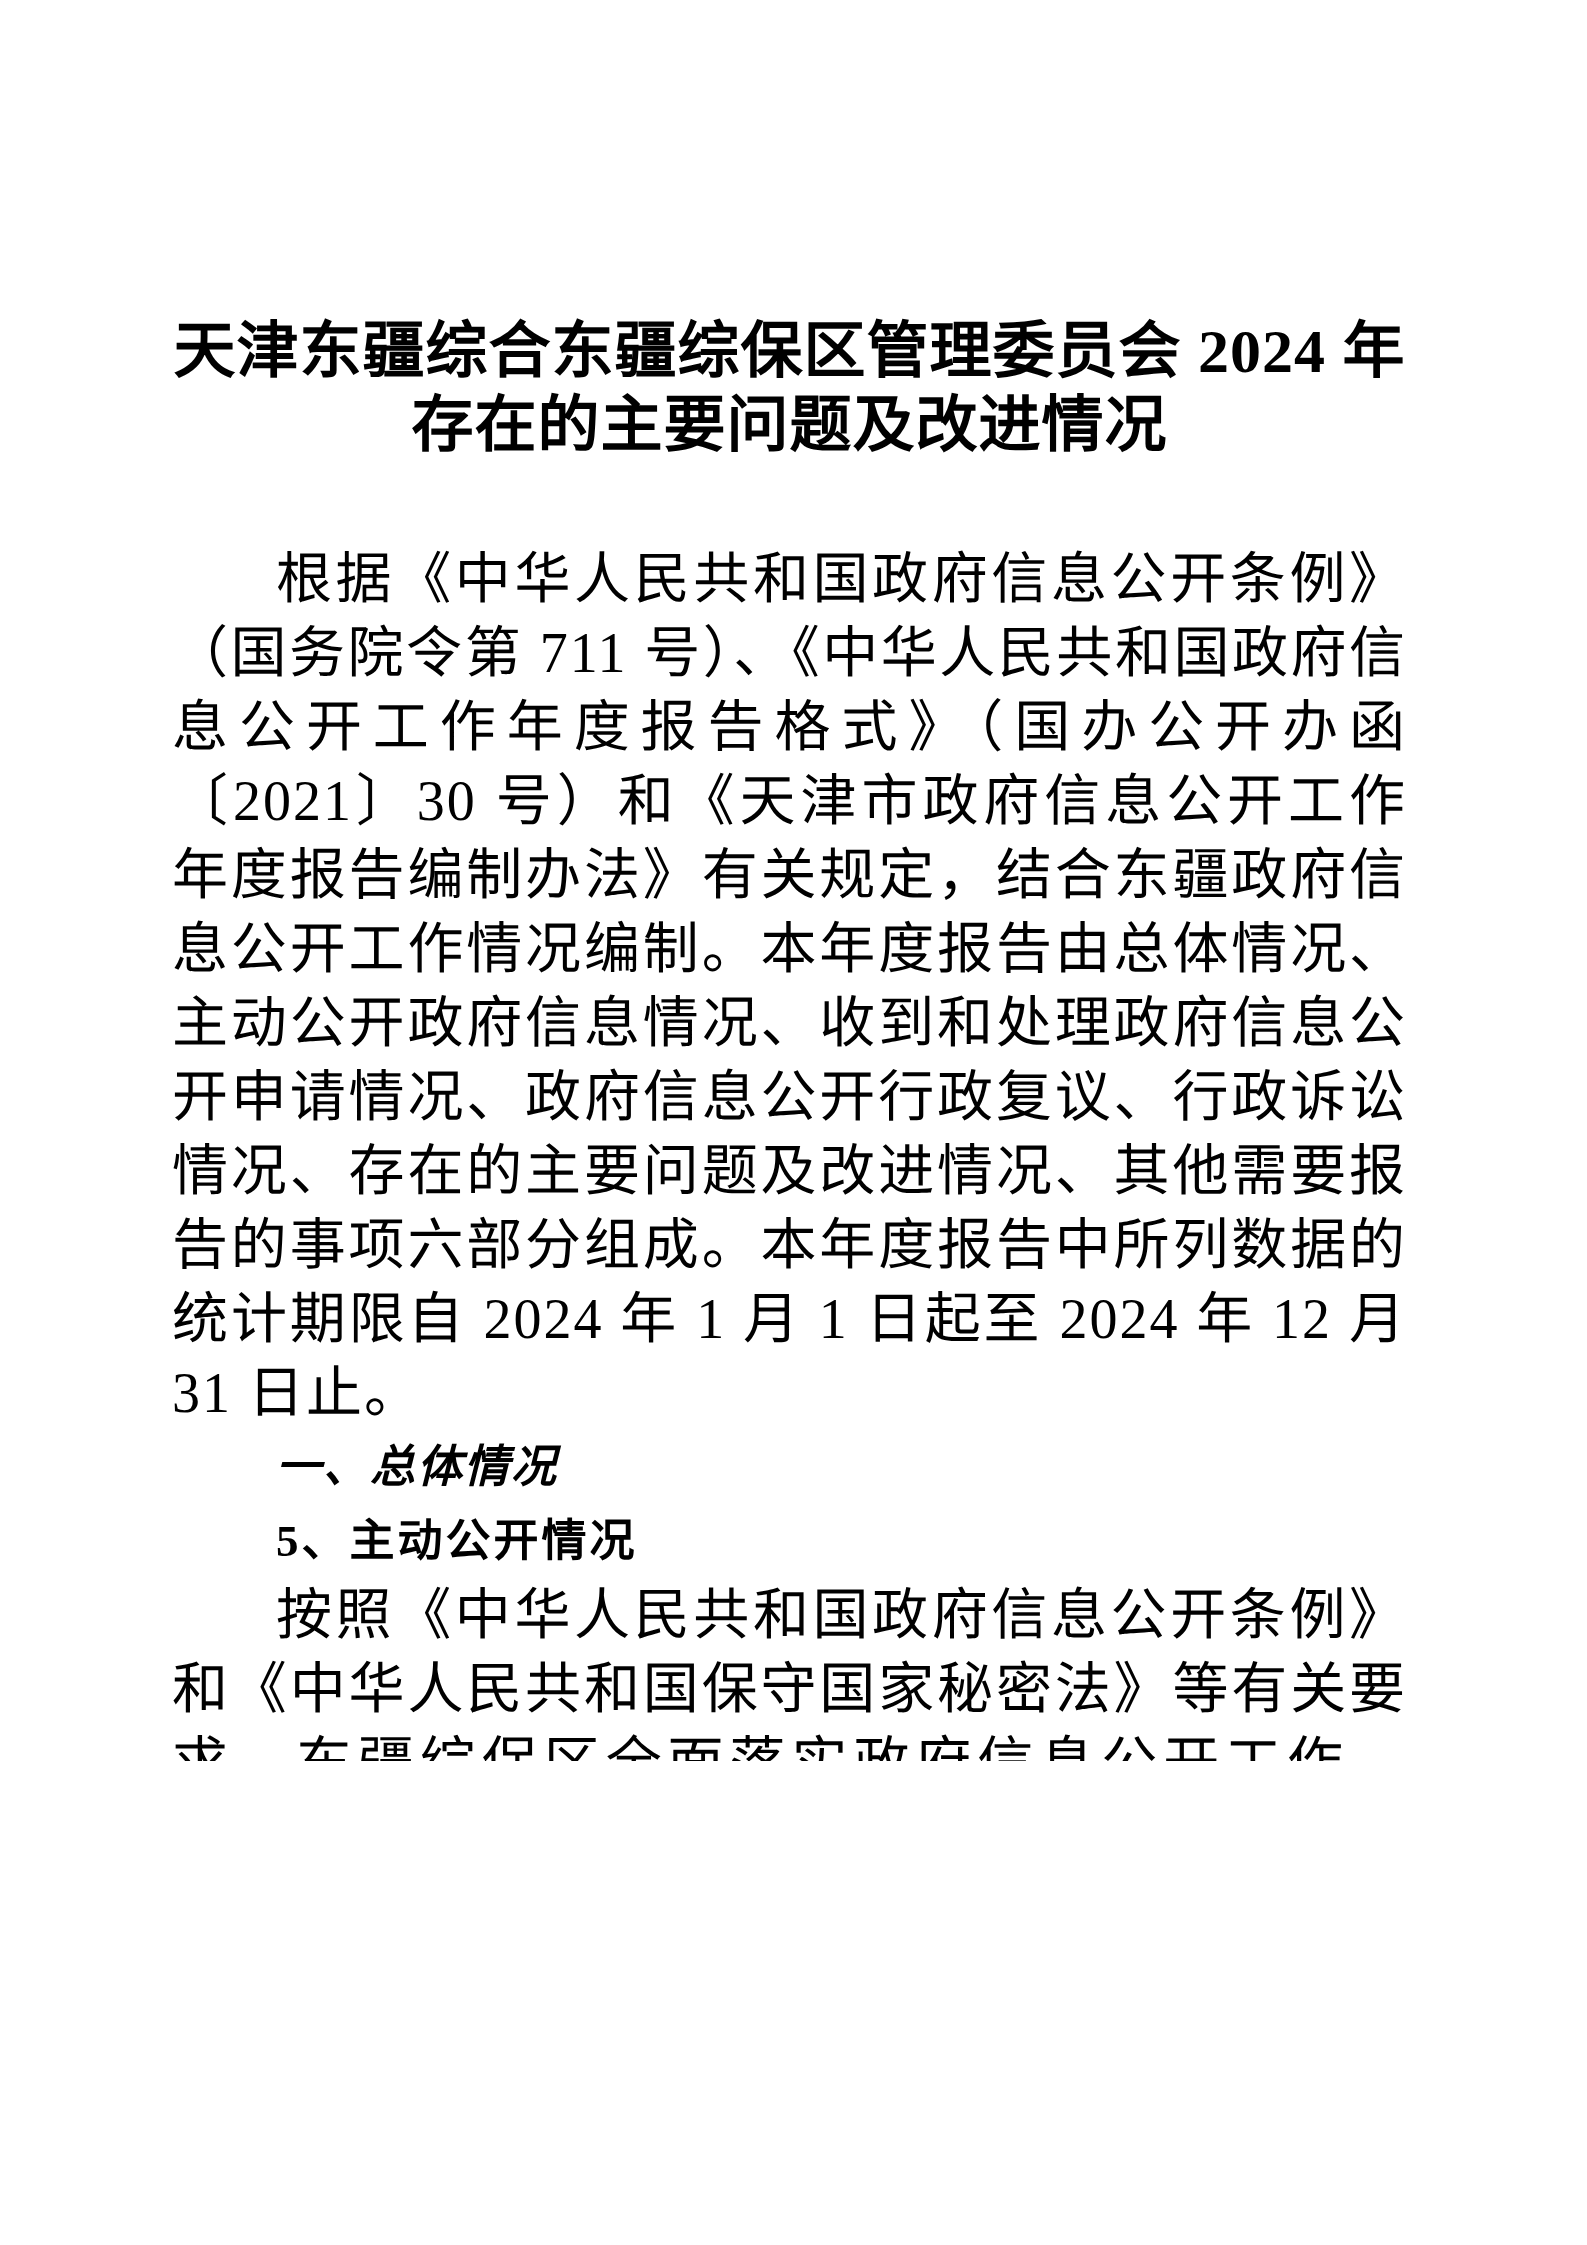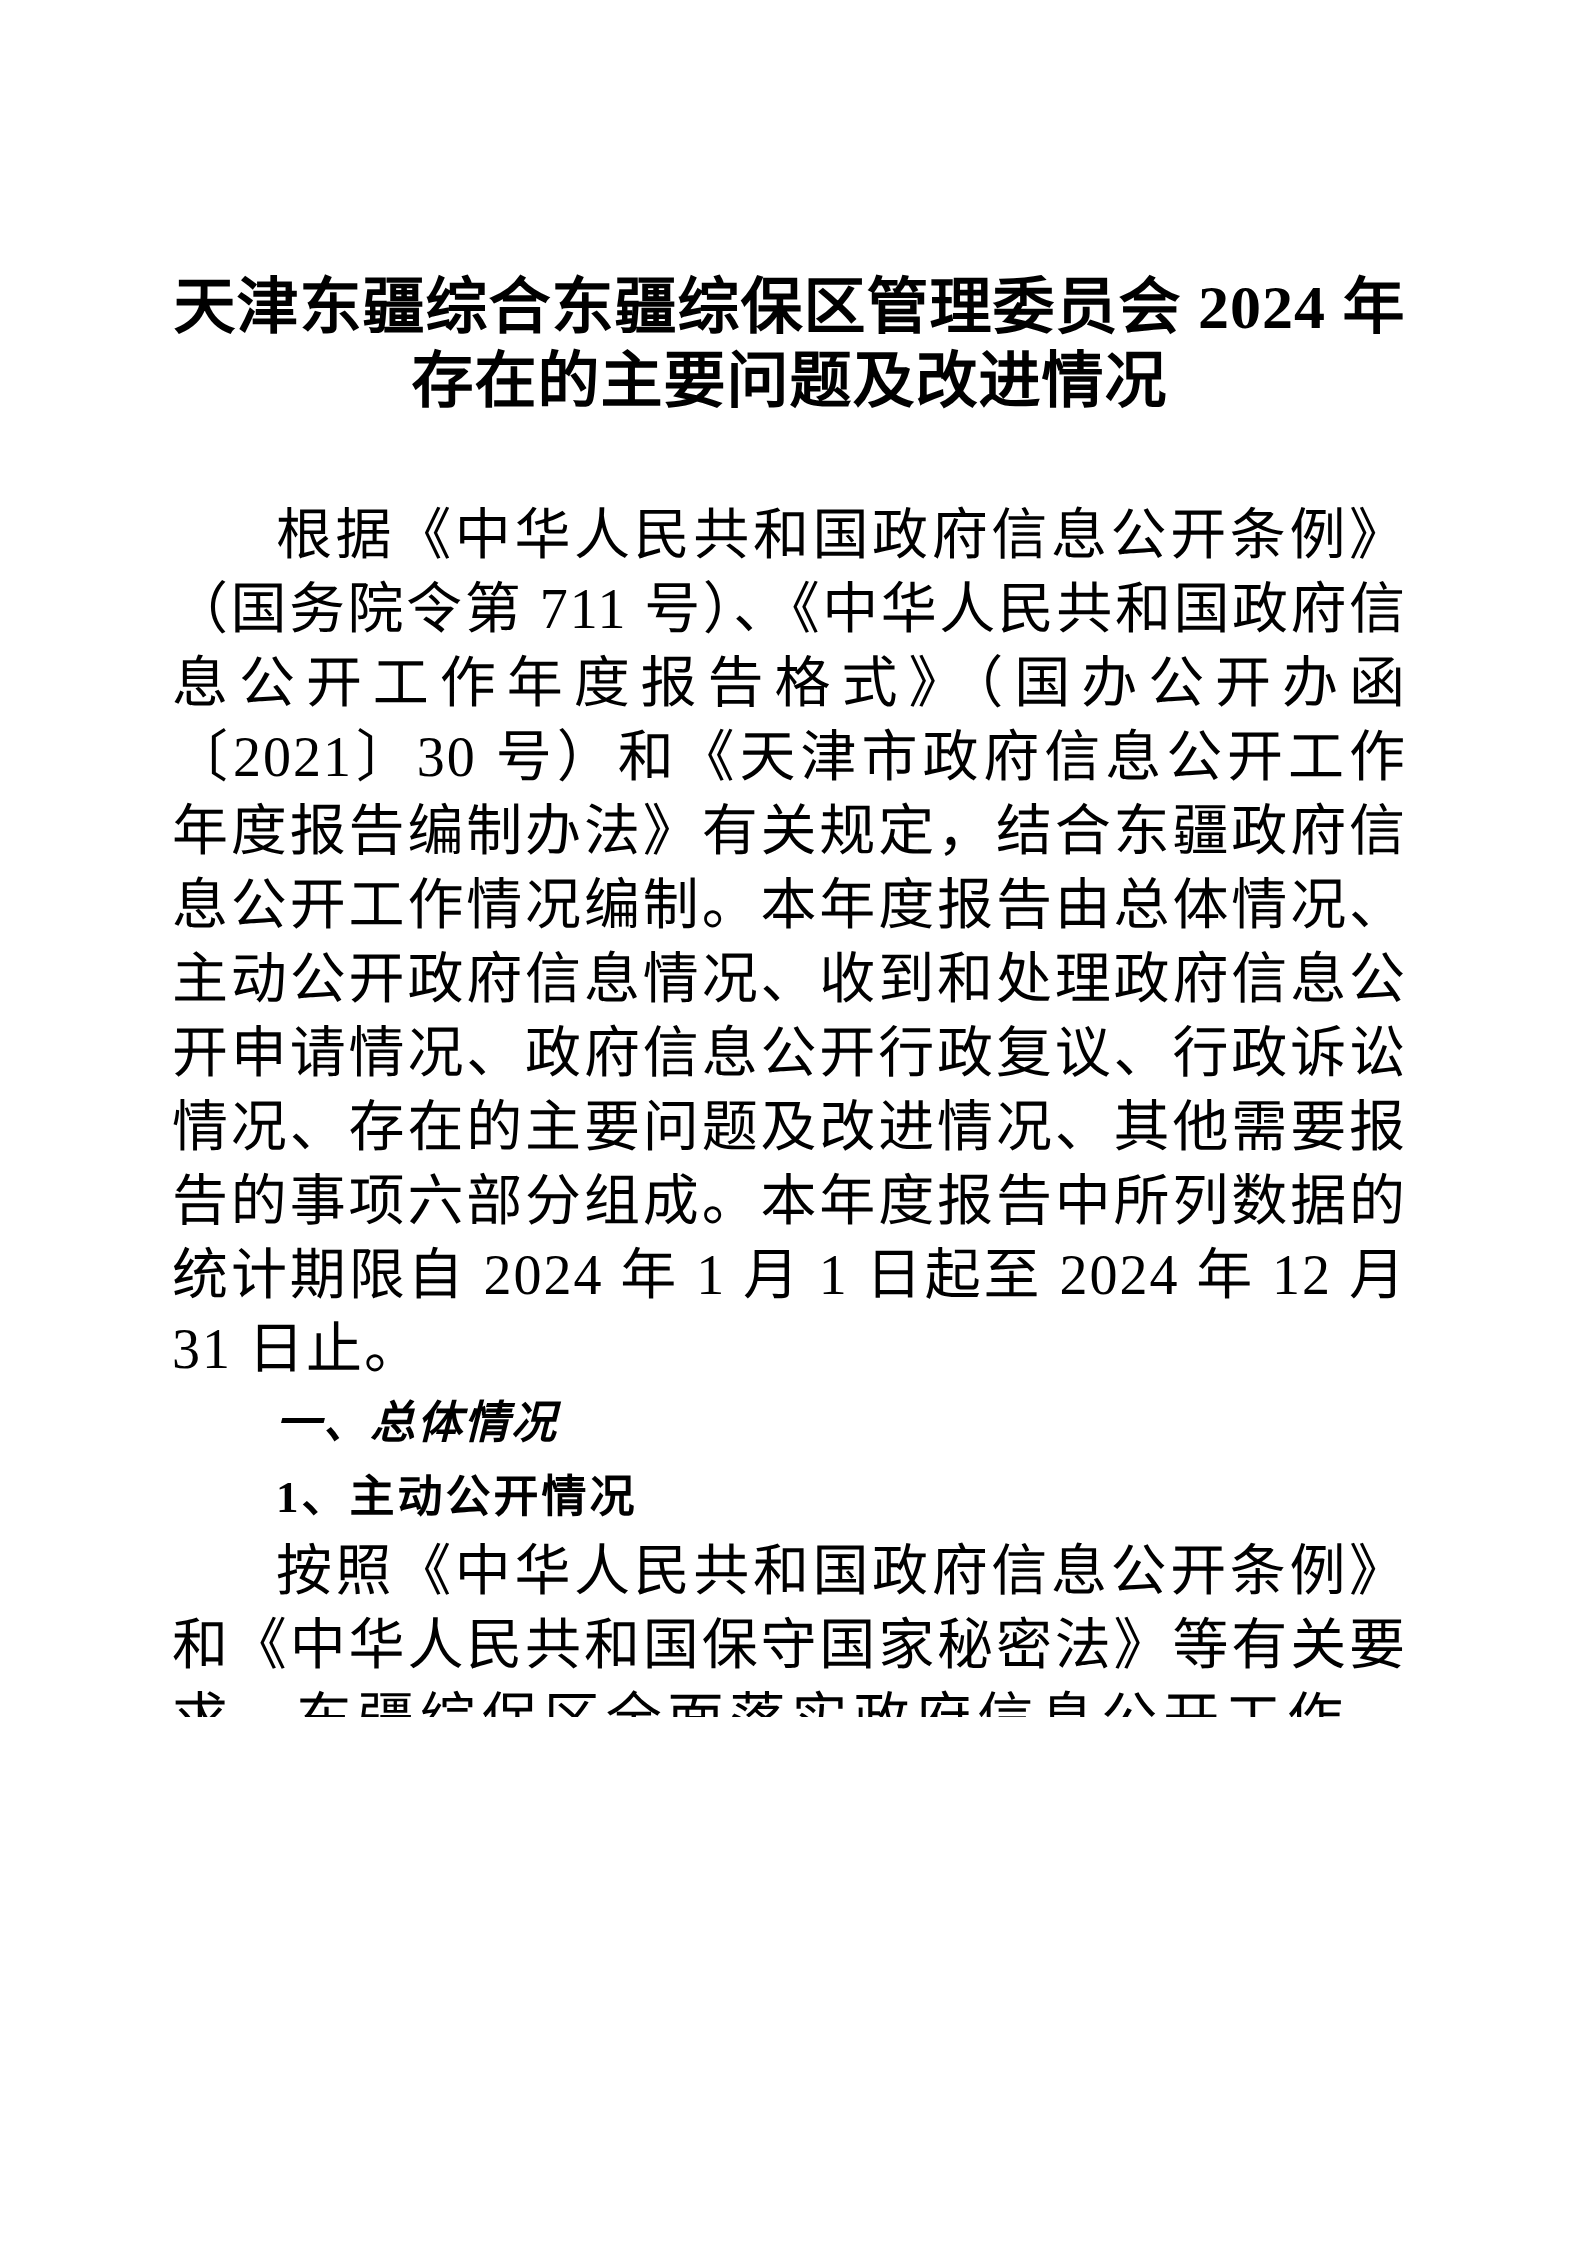--- a/index.html
+++ b/index.html
@@ -8,20 +8,21 @@
     font-family: "Liberation Serif", "DejaVu Serif", serif;
     color: #000000;
   }
   .page {
     position: relative;
     width: 1587px;
     height: 1717px;
     background: #ffffff;
     padding: 270px 180px 16px 172px;
     overflow: hidden;
+    margin-top: 44px;
   }
   .doc-title {
     font-family: "Liberation Serif", "DejaVu Serif", serif;
     font-weight: bold;
     font-size: 62px;
     line-height: 74px;
     text-align: center;
     letter-spacing: 1px;
     margin-bottom: 80px;
   }
@@ -59,17 +60,17 @@
   <h1 class="doc-title">
     <span>天津东疆综合东疆综保区管理委员会 2024 年</span><br>
     <span>存在的主要问题及改进情况</span>
   </h1>
 
   <p class="body-para">根据《中华人民共和国政府信息公开条例》（国务院令第 711 号）、《中华人民共和国政府信息公开工作年度报告格式》（国办公开办函〔2021〕30 号）和《天津市政府信息公开工作年度报告编制办法》有关规定，结合东疆政府信息公开工作情况编制。本年度报告由总体情况、主动公开政府信息情况、收到和处理政府信息公开申请情况、政府信息公开行政复议、行政诉讼情况、存在的主要问题及改进情况、其他需要报告的事项六部分组成。本年度报告中所列数据的统计期限自 2024 年 1 月 1 日起至 2024 年 12 月 31 日止。</p>
 
   <h2 class="section-heading">一、总体情况</h2>
 
 
-  <h3 class="subsection-heading">1、主动公开情况</h3>
+  <h3 class="subsection-heading">5、主动公开情况</h3>
 
   <p class="body-para">按照《中华人民共和国政府信息公开条例》和《中华人民共和国保守国家秘密法》等有关要求，东疆综保区全面落实政府信息公开工作。2024 年完成信息公开 728 件，其中公示决定处罚类 239 件，通知公告类 79 件，财政预算决算公开类 77 件，新区政务公开信息类 286 件，办结率 100%，高效服务群众需求。</p>
 
 </div>
 
 </body></html>

